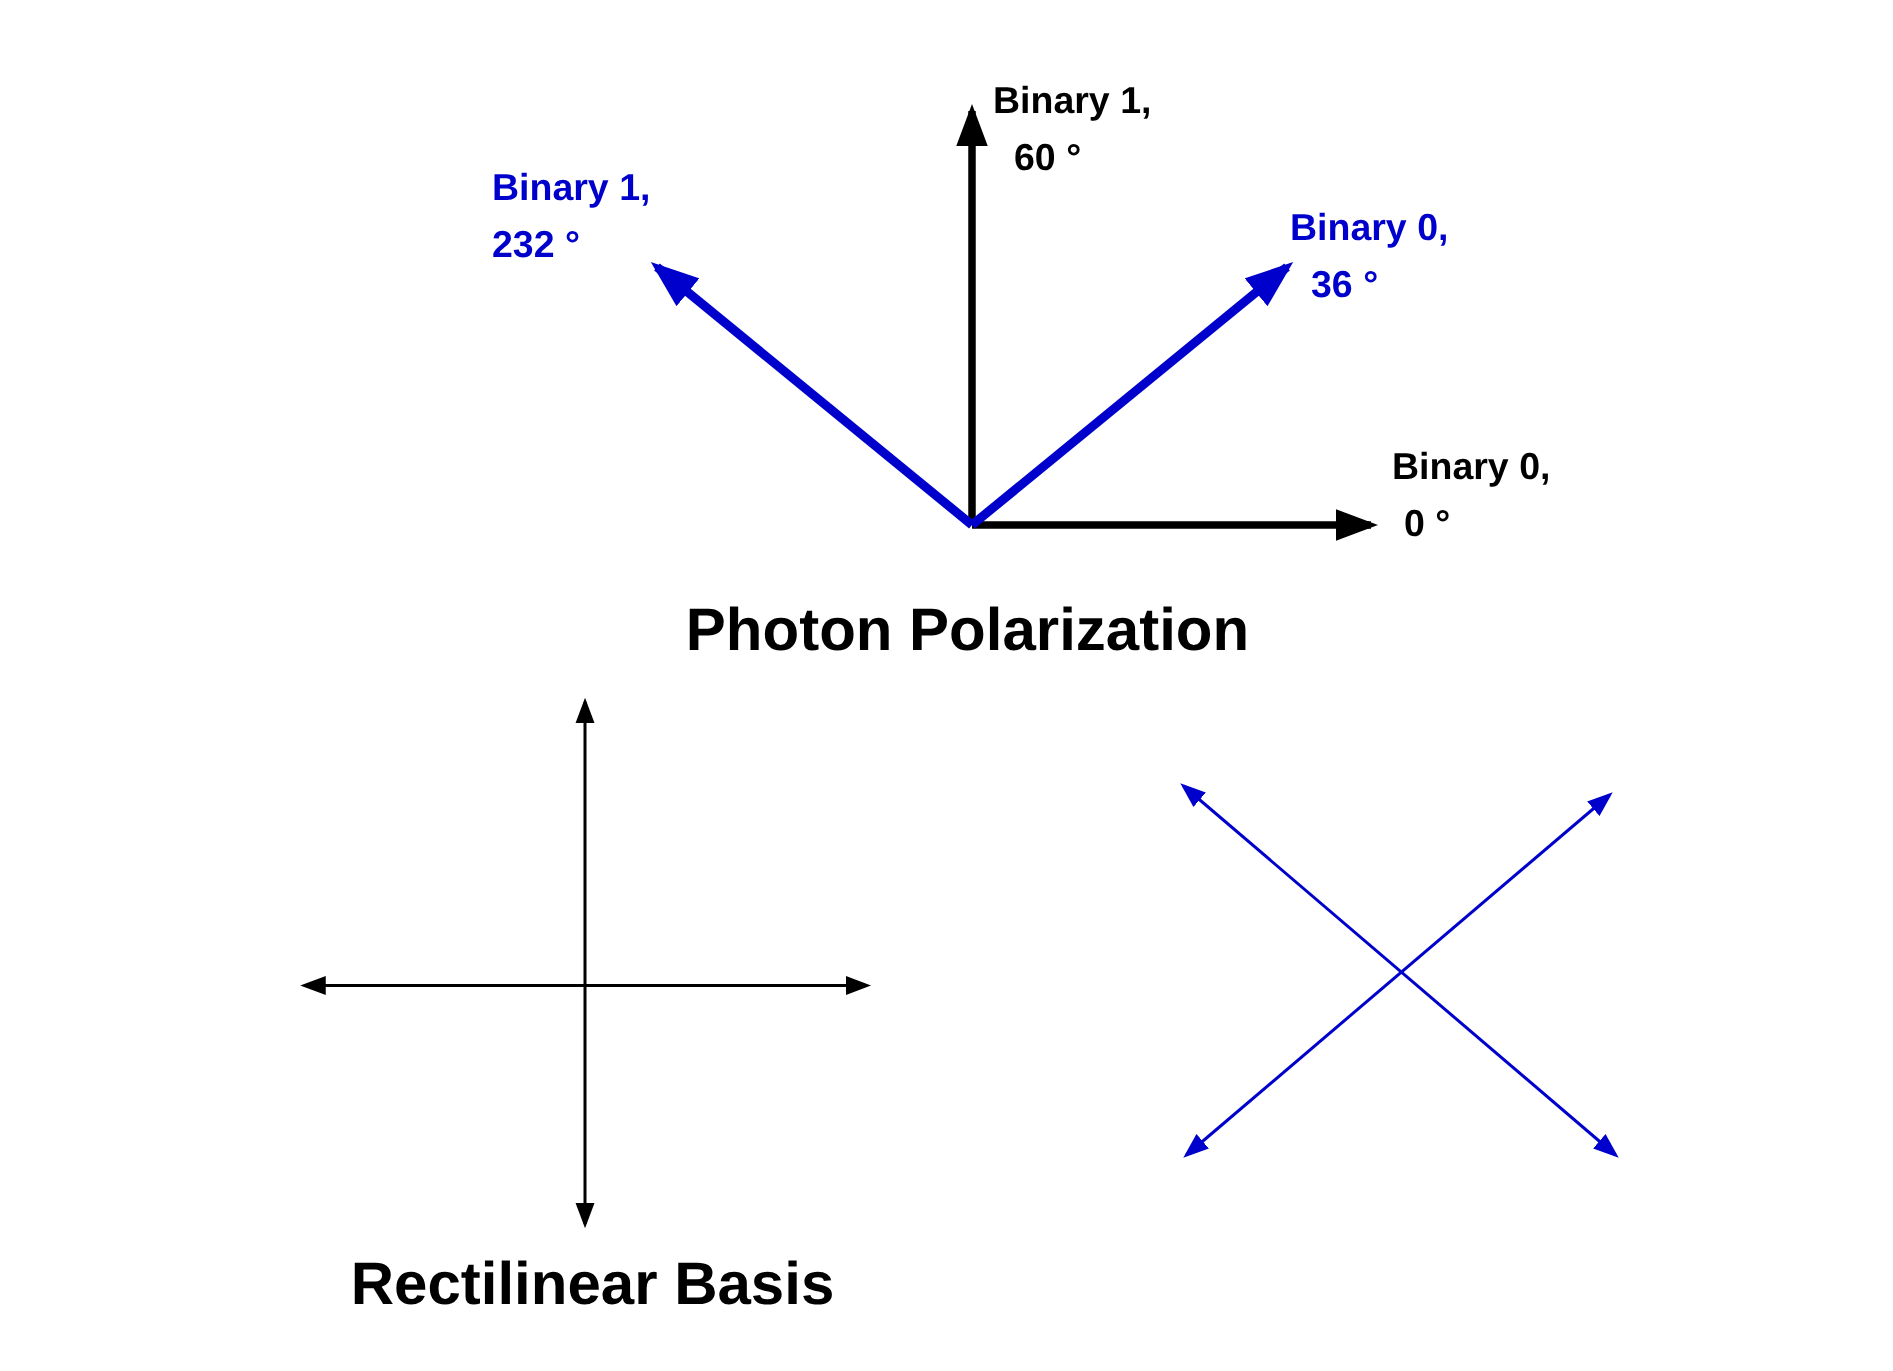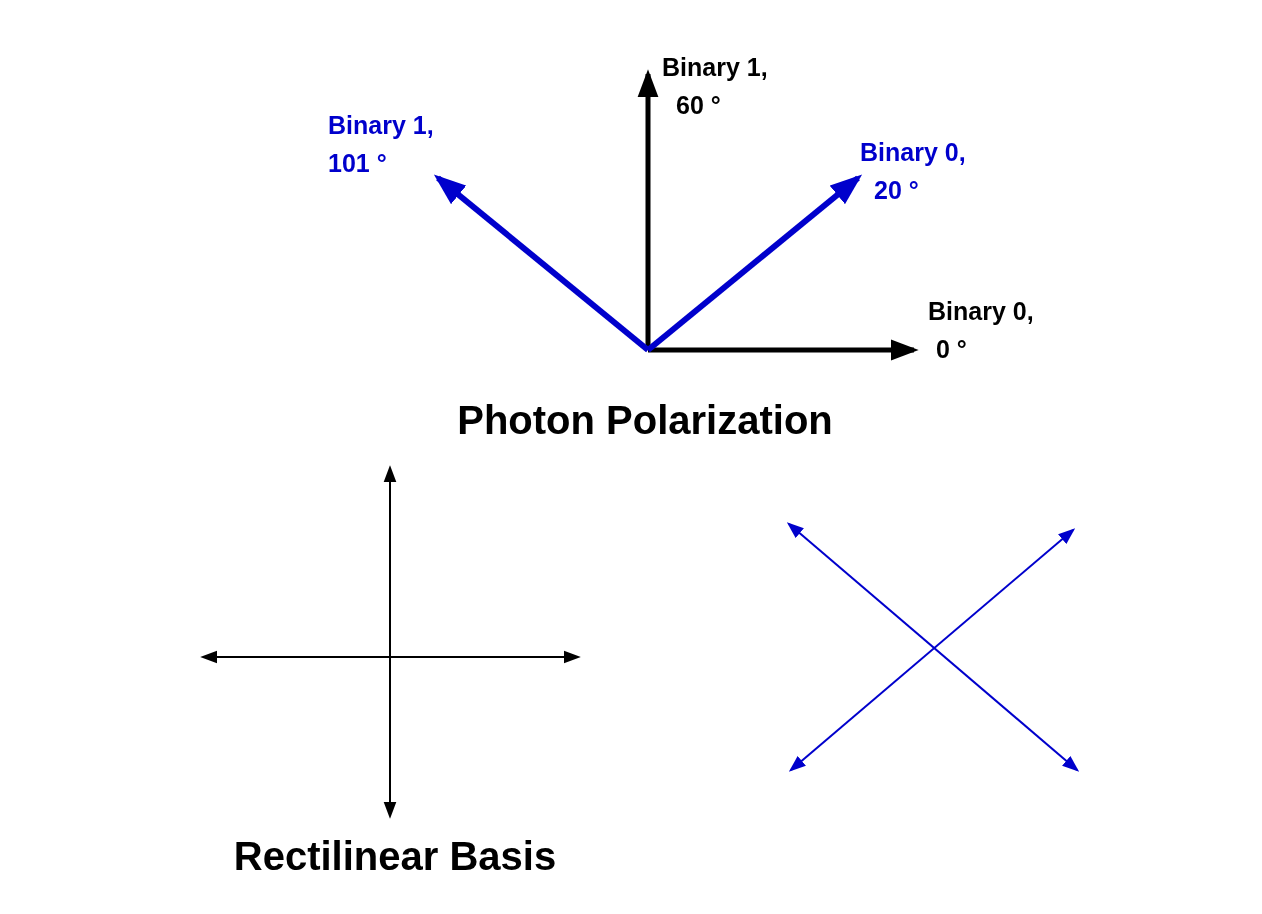--- a/index.html
+++ b/index.html
@@ -86,26 +86,26 @@
     <line x1="1073" y1="530" x2="791" y2="770" class="stroke-blue" stroke-width="2" marker-start="url(#ah-blue-sm)" marker-end="url(#ah-blue-sm)"></line>
   </svg>
 
   <div id="label-90" class="axis-label text-black">
     <div>Binary 1,</div>
     <div class="indent-lg">60 °</div>
   </div>
 
   <div id="label-45" class="axis-label text-blue">
     <div>Binary 0,</div>
-    <div class="indent-lg">20 °</div>
+    <div class="indent-lg">36 °</div>
   </div>
 
   <div id="label-135" class="axis-label text-blue">
     <div>Binary 1,</div>
-    <div>101 °</div>
+    <div>232 °</div>
   </div>
 
   <div id="label-0" class="axis-label text-black">
     <div>Binary 0,</div>
     <div class="indent-sm">0 °</div>
   </div>
 
   <div id="label-rectilinear" class="section-title text-black">Rectilinear Basis</div>
 
   <div id="title-photon" class="section-title text-black">Photon Polarization</div>

